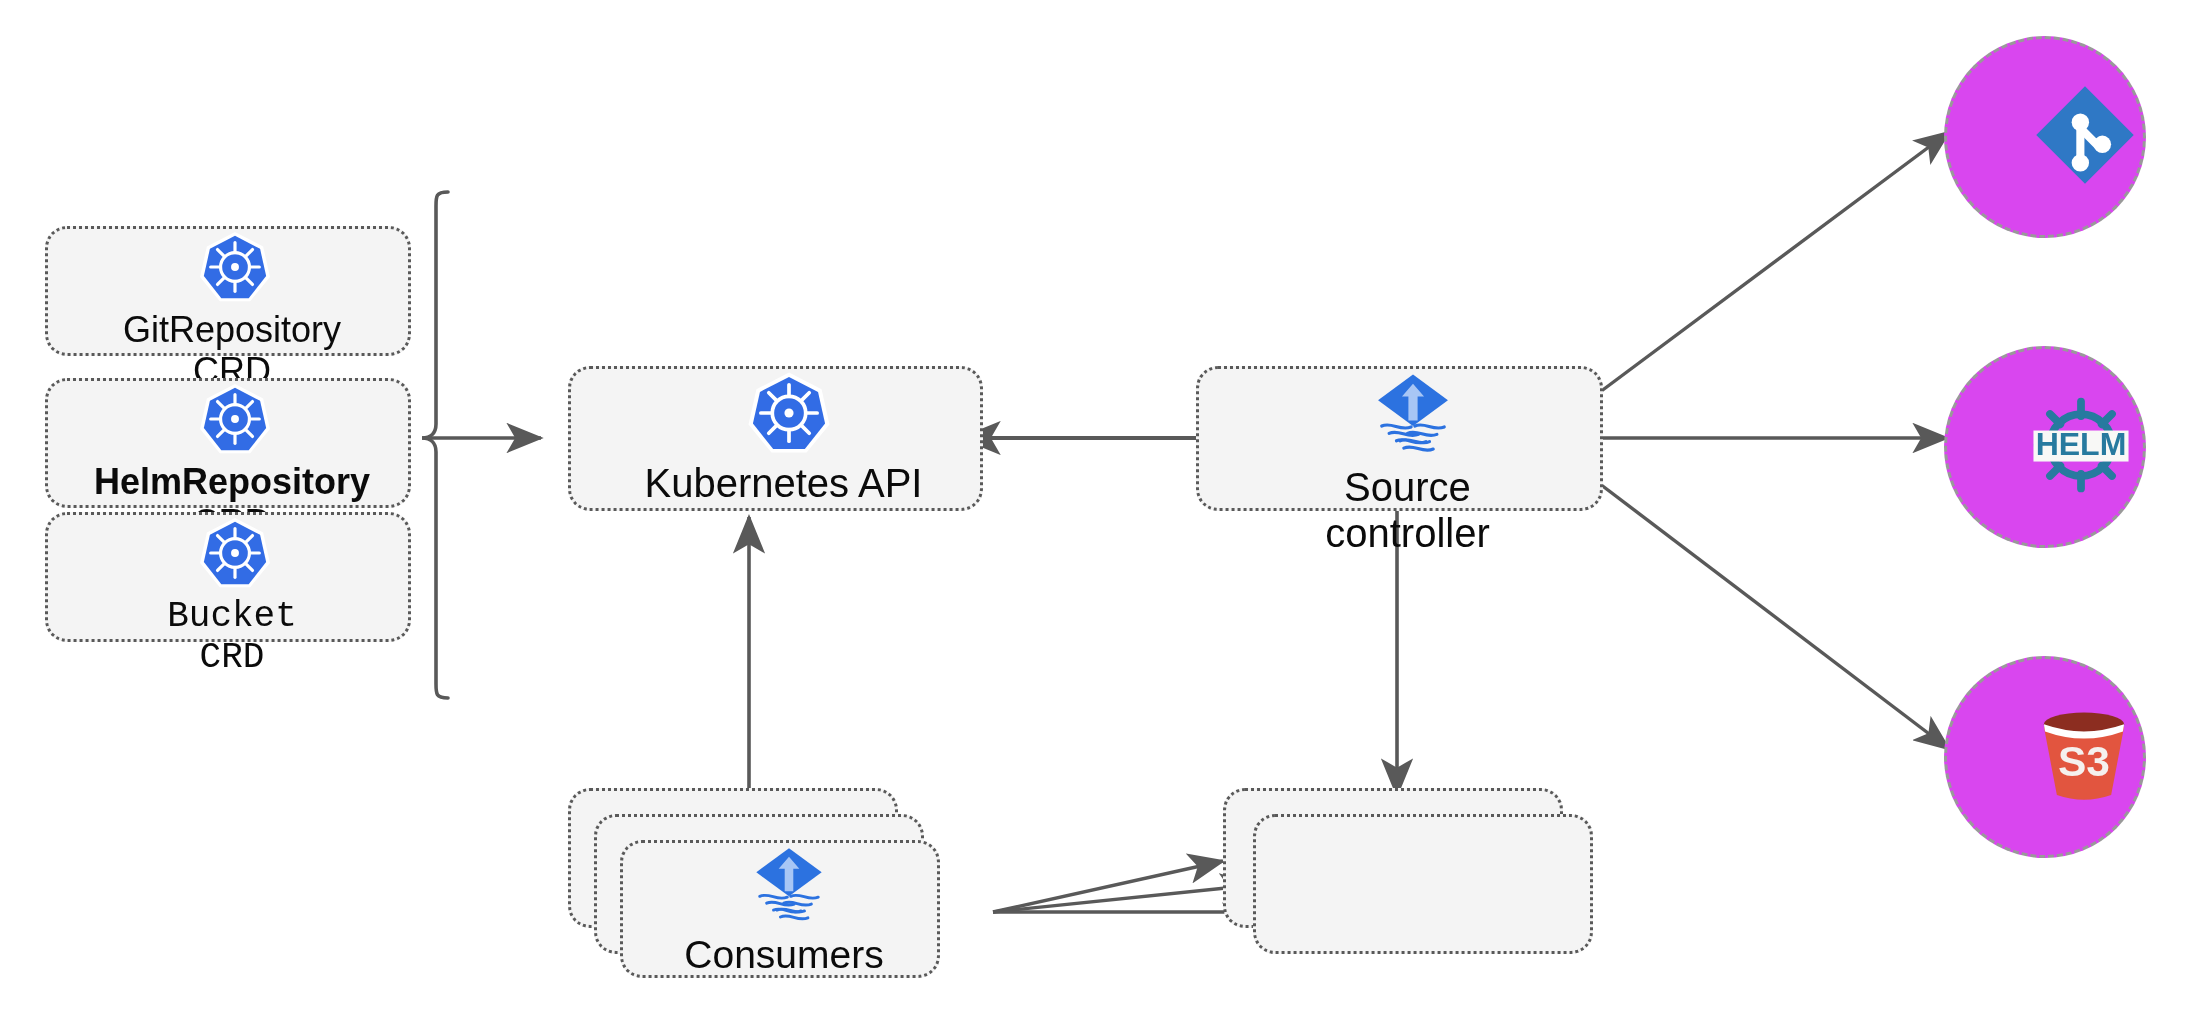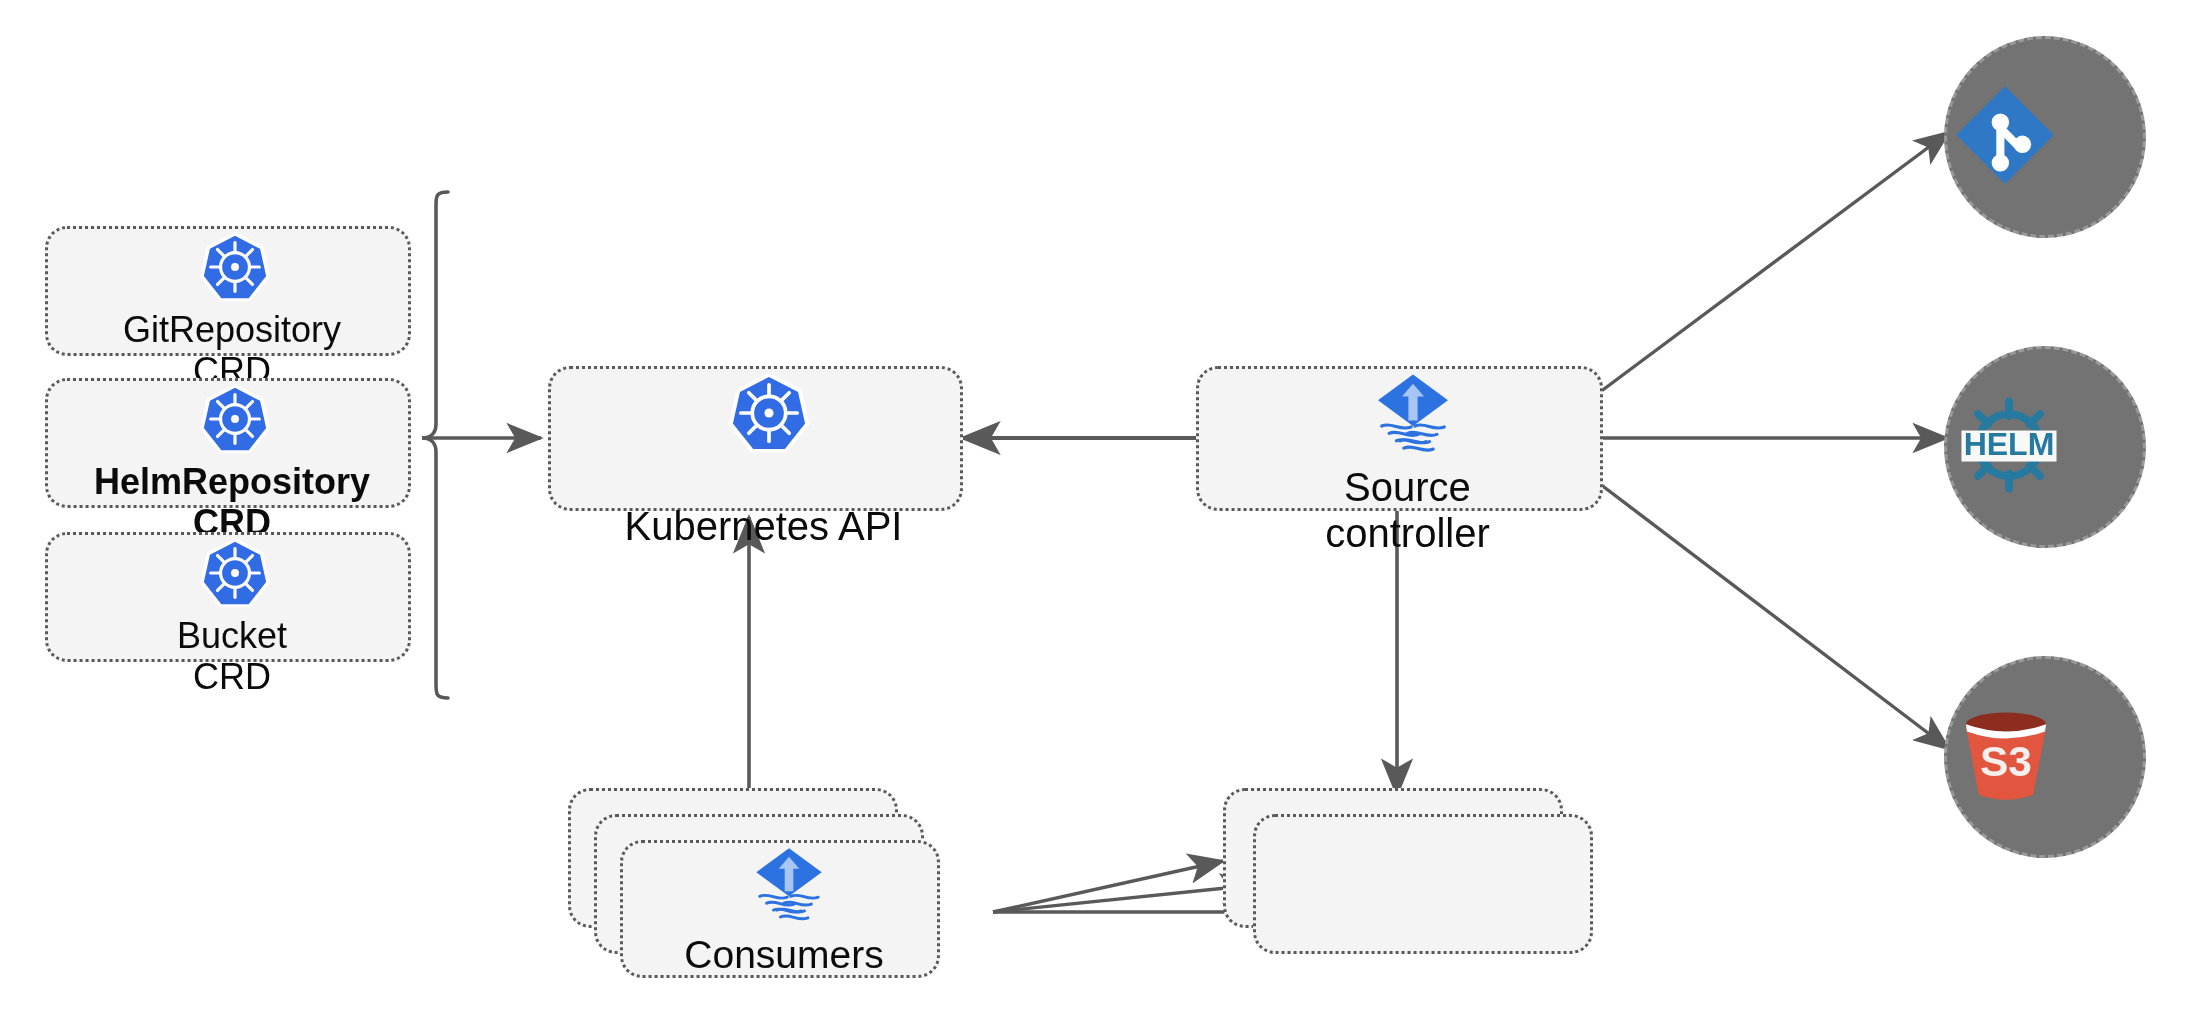--- a/index.html
+++ b/index.html
@@ -64,25 +64,25 @@
   }
   .crd-node .node-icon { margin-right: 4px; }
   .crd-node .node-label { font-size: 36px; }
 
   .circle-node {
     position: absolute;
     box-sizing: border-box;
     width: 202px;
     height: 202px;
     border-radius: 50%;
-    background: #737373;
+    background: #d946ef;
     border: 3px dashed #999999;
     display: flex;
     align-items: center;
-    justify-content: flex-start;
+    justify-content: flex-end;
   }
   .stack-wrap { position: absolute; }
 </style>
 </head>
 <body>
 
 <div id="diagram-root">
 
   <svg class="edge-layer" viewBox="0 0 2196 1030">
     <defs>
@@ -159,21 +159,21 @@
           <line x1="73" y1="27" x2="64" y2="36"></line>
           <line x1="36" y1="64" x2="27" y2="73"></line>
         </g>
         <circle cx="50" cy="50" r="5.2" fill="#ffffff"></circle>
       </svg>
     </span>
     <span class="node-label">HelmRepository
 CRD</span>
   </div>
 
-  <div class="node crd-node" style="left:45px; top:532px;">
+  <div class="node crd-node" style="left:45px; top:512px;font-family:Liberation Mono, monospace;">
     <span class="node-icon">
       <svg width="76" height="76" viewBox="0 0 100 100">
         <polygon points="50,4 87,23 96,63 70,95 30,95 4,63 13,23" fill="#ffffff"></polygon>
         <polygon points="50,9 83,26 91,62 68,91 32,91 9,62 17,26" fill="#326ce5"></polygon>
         <g fill="none" stroke="#ffffff" stroke-width="4.2" stroke-linecap="round">
           <circle cx="50" cy="50" r="19"></circle>
           <line x1="50" y1="18" x2="50" y2="31"></line>
           <line x1="50" y1="69" x2="50" y2="82"></line>
           <line x1="18" y1="50" x2="31" y2="50"></line>
           <line x1="69" y1="50" x2="82" y2="50"></line>
@@ -182,21 +182,21 @@
           <line x1="73" y1="27" x2="64" y2="36"></line>
           <line x1="36" y1="64" x2="27" y2="73"></line>
         </g>
         <circle cx="50" cy="50" r="5.2" fill="#ffffff"></circle>
       </svg>
     </span>
     <span class="node-label">Bucket
 CRD</span>
   </div>
 
-  <div class="node" style="left:548px; top:366px; width:415px; height:145px; padding-left:26px;gap:43px;">
+  <div class="node" style="left:568px; top:366px; width:415px; height:145px; padding-left:26px;">
     <span class="node-icon">
       <svg width="88" height="88" viewBox="0 0 100 100">
         <polygon points="50,4 87,23 96,63 70,95 30,95 4,63 13,23" fill="#ffffff"></polygon>
         <polygon points="50,9 83,26 91,62 68,91 32,91 9,62 17,26" fill="#326ce5"></polygon>
         <g fill="none" stroke="#ffffff" stroke-width="4.2" stroke-linecap="round">
           <circle cx="50" cy="50" r="19"></circle>
           <line x1="50" y1="18" x2="50" y2="31"></line>
           <line x1="50" y1="69" x2="50" y2="82"></line>
           <line x1="18" y1="50" x2="31" y2="50"></line>
           <line x1="69" y1="50" x2="82" y2="50"></line>

